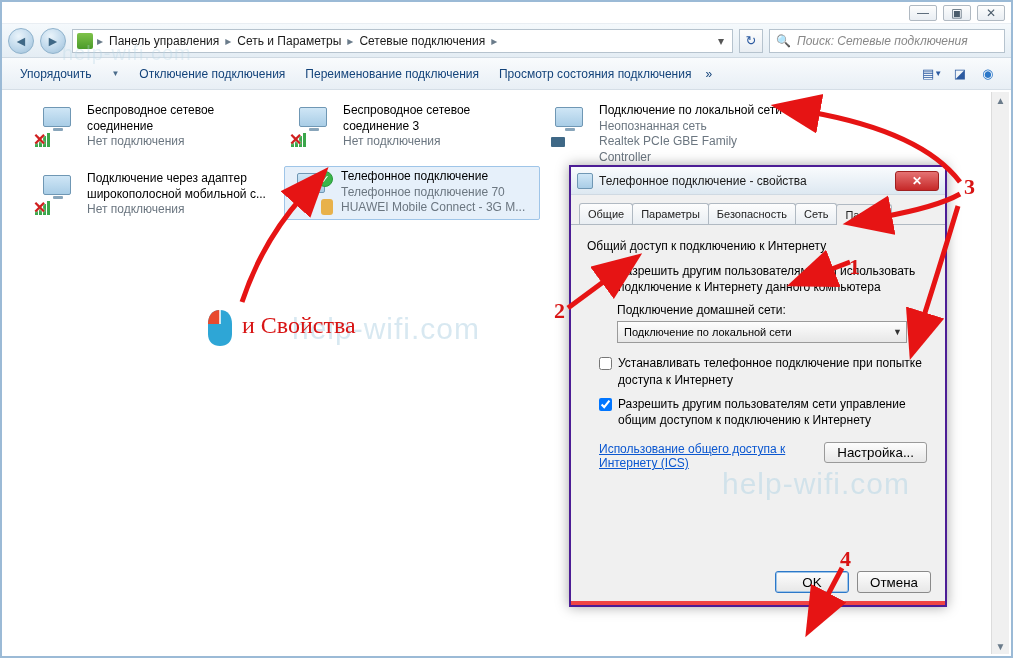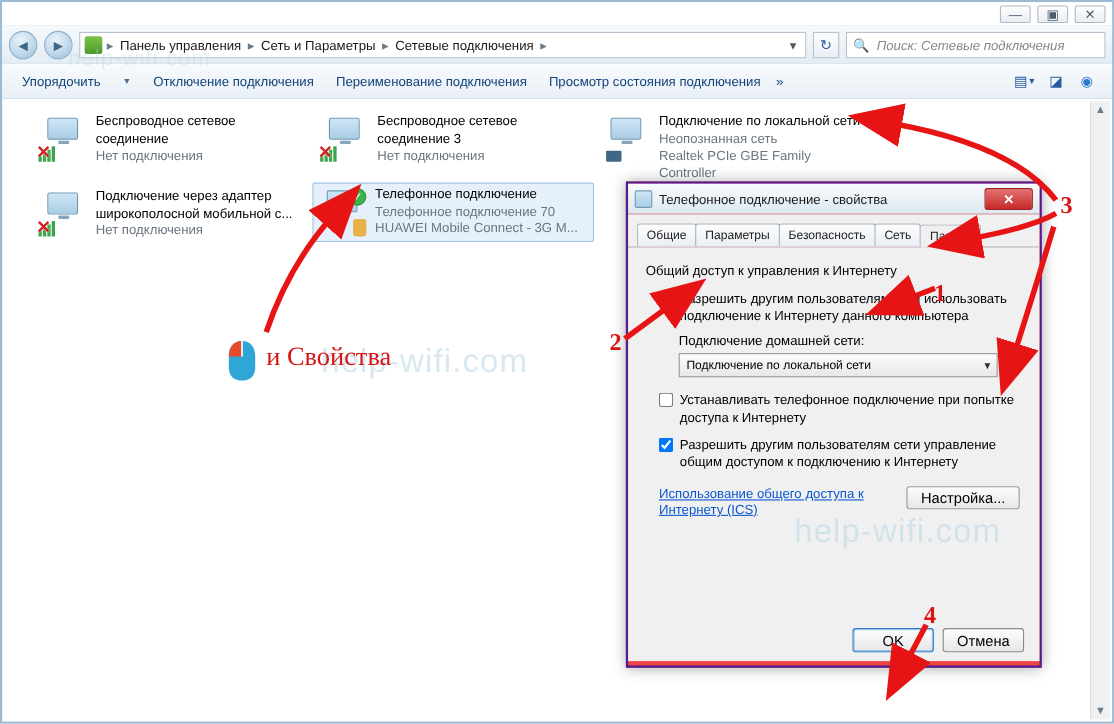--- a/index.html
+++ b/index.html
@@ -224,21 +224,21 @@
       <div class="dlg-close">✕</div>
     </div>
     <div class="tabstrip">
       <div class="tab">Общие</div>
       <div class="tab">Параметры</div>
       <div class="tab">Безопасность</div>
       <div class="tab">Сеть</div>
       <div class="tab active">Панель</div>
     </div>
     <div class="tabbody">
-      <div class="group-title">Общий доступ к управления к Интернету</div>
+      <div class="group-title">Общий доступ к подключению к Интернету</div>
       <div class="chkrow">
         <input type="checkbox" checked="" style="">
         <span>Разрешить другим пользователям сети использовать подключение к Интернету данного компьютера</span>
       </div>
       <div class="sub-label">Подключение домашней сети:</div>
       <div class="combo">
         <span>Подключение по локальной сети</span>
         <span class="ar">▼</span>
       </div>
       <div class="chkrow">

